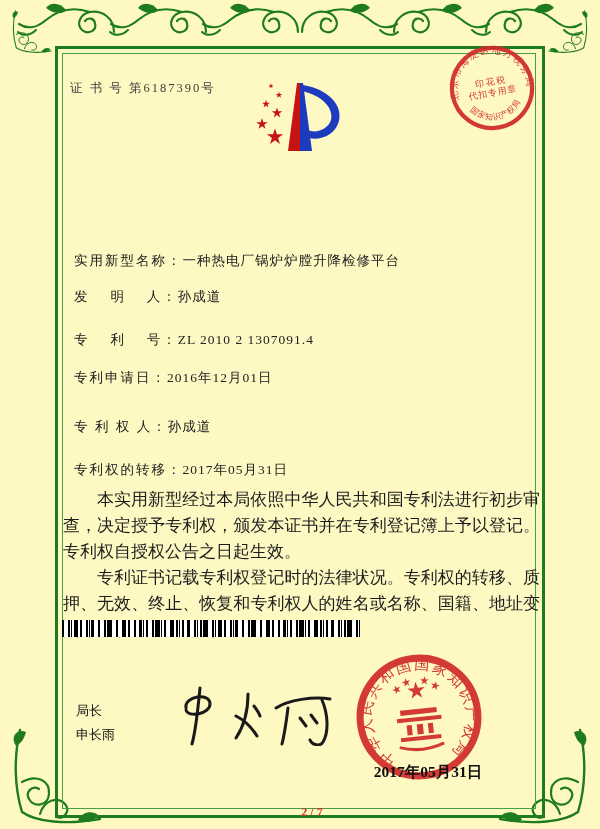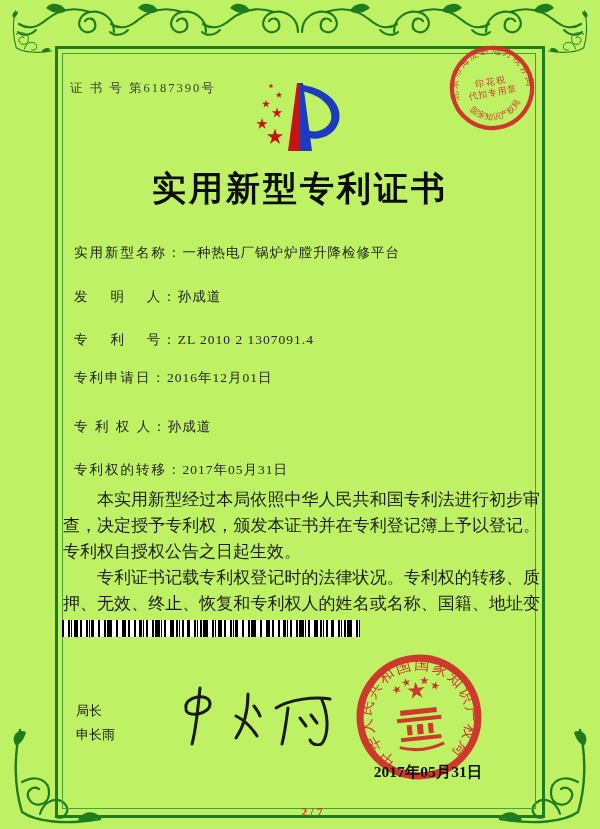--- a/index.html
+++ b/index.html
@@ -1,32 +1,32 @@
 <!DOCTYPE html>
 <html><head>
 <meta charset="utf-8">
 <style>
   html,body{margin:0;padding:0;background:#ffffff;}
-  #certificate{position:relative;width:600px;height:829px;background:#bef264;overflow:hidden;
+  #certificate{position:relative;width:600px;height:829px;background:#fef9c3;overflow:hidden;
     font-family:"Liberation Serif","DejaVu Serif",serif;color:#222;}
   
   .frame-outer{position:absolute;left:55px;top:46px;width:484px;height:766px;border:3px solid #1e7c1e;}
   .frame-inner{position:absolute;left:62px;top:53px;width:472px;height:754px;border:1px solid #44a044;}
   .orn-svg{position:absolute;left:0;top:0;}
   
   .cert-no{position:absolute;left:70px;top:80px;font-size:12.5px;letter-spacing:2px;color:#3a3a3a;white-space:pre;}
   .logo{position:absolute;left:248px;top:79px;}
   .seal-tax{position:absolute;left:446px;top:42px;}
   .title{position:absolute;left:0;top:166px;width:100%;text-align:center;font-size:34px;font-weight:bold;
     letter-spacing:3px;color:#0d0d0d;}
   .fields{position:absolute;left:74px;top:244px;width:466px;font-size:13.5px;}
   .field-row{position:absolute;left:0;white-space:pre;}
   .field-label{letter-spacing:2px;}
   .field-value{letter-spacing:1px;}
-  .row0{top:0;}.row1{top:44px;}.row2{top:87px;}.row3{top:125px;}.row4{top:174px;}.row5{top:217px;}
+  .row0{top:8px;}.row1{top:44px;}.row2{top:87px;}.row3{top:125px;}.row4{top:174px;}.row5{top:217px;}
   .paragraphs{position:absolute;left:63px;top:487px;width:477px;font-size:17px;line-height:26px;
     text-align:justify;color:#1c1c1c;}
   .paragraphs p{margin:0;text-indent:2em;}
   .barcode{position:absolute;left:62px;top:620px;width:298px;height:17px;background-color:#fff;
     background-image:
       repeating-linear-gradient(90deg,#000 0,#000 2px,transparent 2px,transparent 6px),
       repeating-linear-gradient(90deg,#000 0,#000 1px,transparent 1px,transparent 9px),
       repeating-linear-gradient(90deg,transparent 0,transparent 13px,#000 13px,#000 16px);}
   .footer-left{position:absolute;left:76px;top:699px;font-family:"Liberation Sans","DejaVu Sans",sans-serif;
     font-size:13px;line-height:24px;color:#111;}
@@ -107,21 +107,20 @@
         <textPath href="#taxTop" startOffset="50%">北京市海淀区地方税务局</textPath>
       </text>
       <text font-size="9.5" fill="#d02a2a" letter-spacing="0.5" text-anchor="middle" font-family="Liberation Serif, DejaVu Serif, serif">
         <textPath href="#taxBot" startOffset="50%">国家知识产权局</textPath>
       </text>
       <text x="54" y="50" text-anchor="middle" font-size="10.5" fill="#d02a2a" letter-spacing="2" font-family="Liberation Serif, DejaVu Serif, serif">印花税</text>
       <text x="54" y="63" text-anchor="middle" font-size="10.5" fill="#d02a2a" letter-spacing="1" font-family="Liberation Serif, DejaVu Serif, serif">代扣专用章</text>
     </g>
   </svg>
 
-  <div class="title">实用新型专利证书</div>
 
   <div class="fields">
     <div class="field-row row0"><span class="field-label">实用新型名称：</span><span class="field-value">一种热电厂锅炉炉膛升降检修平台</span></div>
     <div class="field-row row1"><span class="field-label">发　 明　 人：</span><span class="field-value">孙成道</span></div>
     <div class="field-row row2"><span class="field-label">专　 利　 号：</span><span class="field-value">ZL 2010 2 1307091.4</span></div>
     <div class="field-row row3"><span class="field-label">专利申请日：</span><span class="field-value">2016年12月01日</span></div>
     <div class="field-row row4"><span class="field-label">专 利 权 人：</span><span class="field-value">孙成道</span></div>
     <div class="field-row row5"><span class="field-label">专利权的转移：</span><span class="field-value">2017年05月31日</span></div>
   </div>
 

